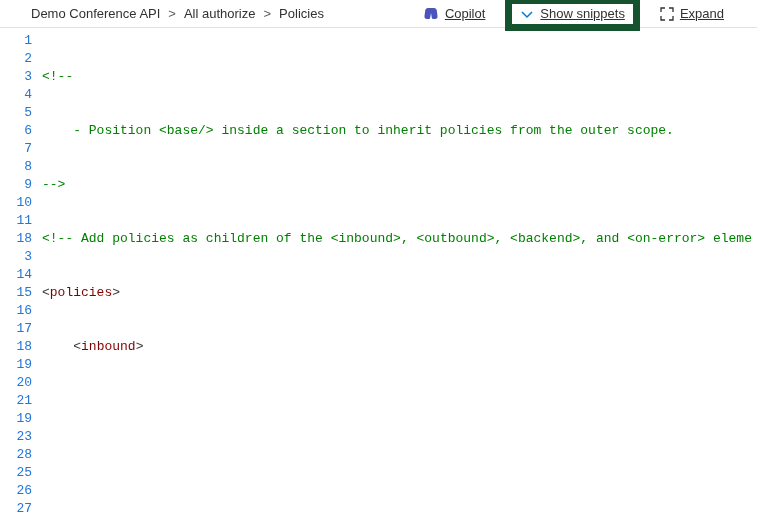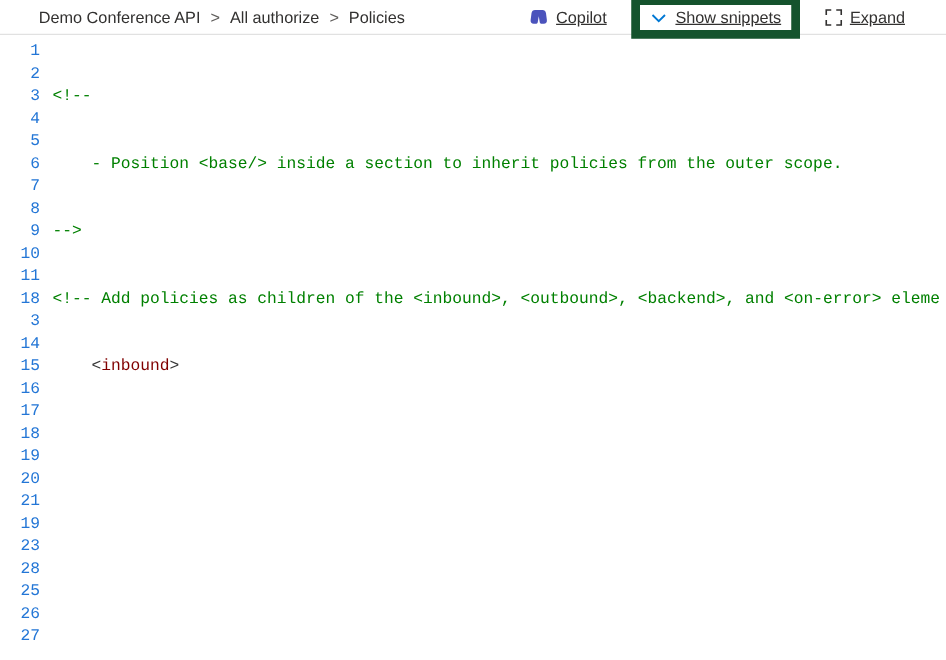--- a/index.html
+++ b/index.html
@@ -147,20 +147,21 @@
     <div>25</div>
     <div>26</div>
     <div>27</div>
 
   </div>
   <div class="code">
     <div class="line"><span class="c-comment">&lt;!--</span></div>
     <div class="line"><span class="c-comment">    - Position &lt;base/&gt; inside a section to inherit policies from the outer scope.</span></div>
     <div class="line"><span class="c-comment">--&gt;</span></div>
     <div class="line"><span class="c-comment"><span>&lt;!-- Add policies as children of the </span><span>&lt;inbound&gt;</span><span>, </span><span>&lt;outbound&gt;</span><span>, </span><span>&lt;backend&gt;</span><span>, and </span><span>&lt;on-error&gt;</span><span> eleme</span></span></div>
+    <div class="line"><span class="c-bracket">&lt;</span><span class="c-tag">policies</span><span class="c-bracket">&gt;</span></div>
     <div class="line">    <span class="c-bracket">&lt;</span><span class="c-tag">inbound</span><span class="c-bracket">&gt;</span></div>
     
     
     
     
     
     
     
     
     

